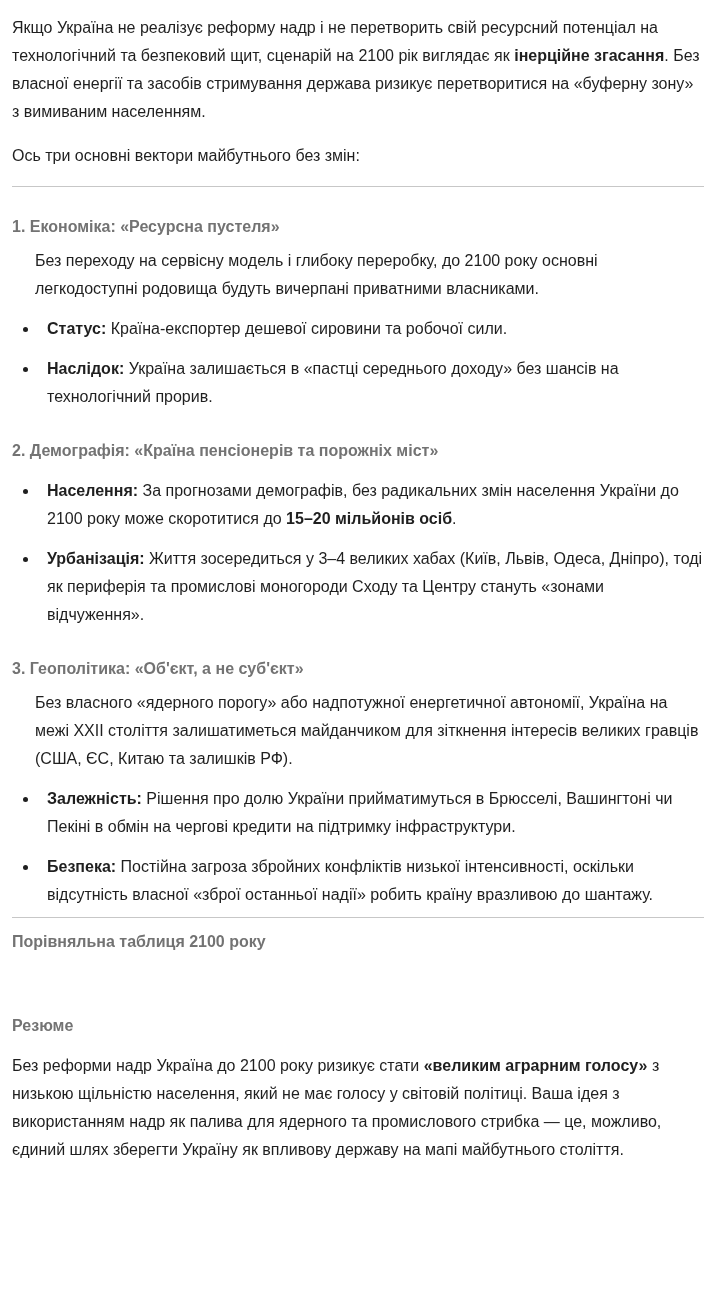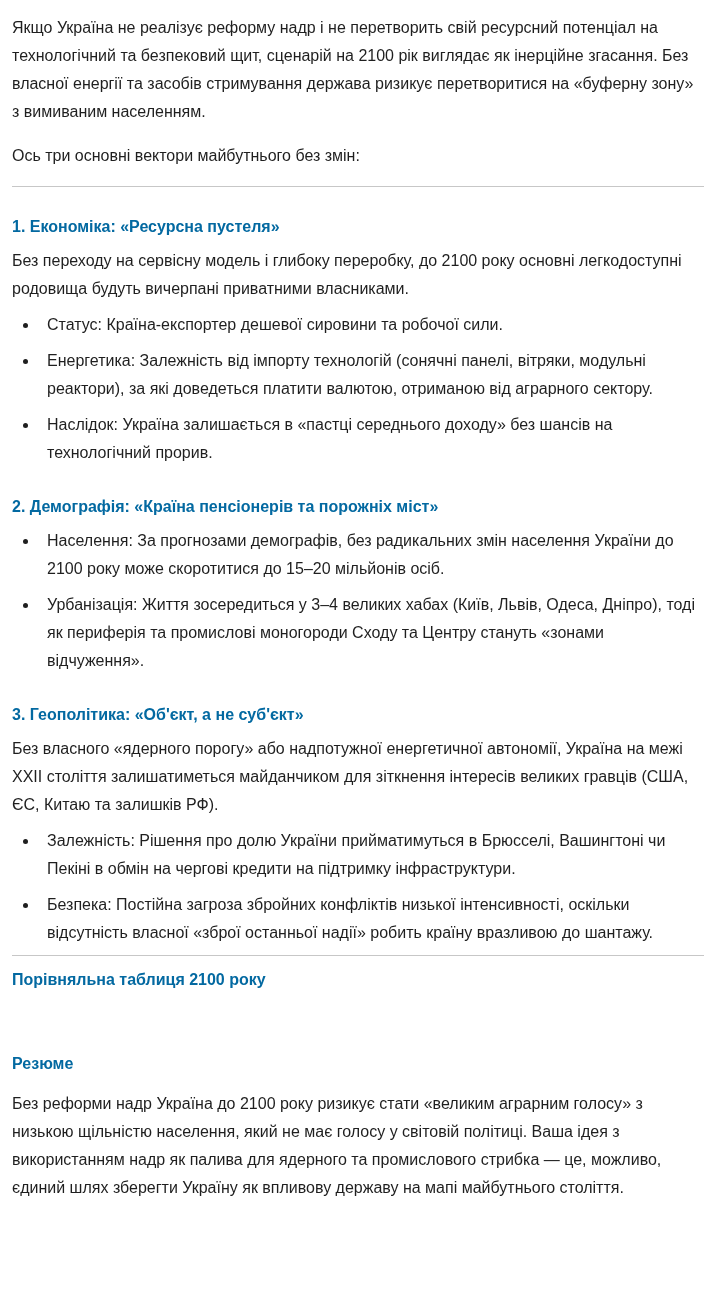--- a/index.html
+++ b/index.html
@@ -19,62 +19,62 @@
     border: 0;
     border-top: 1px solid #c7c7c7;
     margin: 0;
     width: 692px;
   }
   h3 {
     margin: 0;
     font-size: 16px;
     font-weight: bold;
     line-height: 28px;
-    color: #0369a1;
+    color: #737373;
   }
   .sec h3 { margin-top: 26px; margin-bottom: 6px; }
-  .sec p.desc { margin-bottom: 8px; }
+  .sec p.desc { margin-bottom: 8px; margin-left: 23px; }
   ul.bullets { list-style: none; margin: 0; padding: 0; }
   ul.bullets li {
     position: relative;
     padding-left: 35px;
     line-height: 28px;
     margin-bottom: 8px;
+    margin-top: 12px;
   }
   ul.bullets li .dot {
     position: absolute;
     left: 11px;
     top: 12px;
     width: 5px;
     height: 5px;
     border-radius: 50%;
     background: #1f1f1f;
   }
-  b { font-weight: normal; }
+  b { font-weight: bold; }
   .table-title { margin-top: 10px; margin-bottom: 0; }
   .table-gap { height: 56px; }
   .summary-title { margin-bottom: 12px; }
 </style>
 </head>
 <body>
 
 <div class="doc">
 
   <p class="intro"><span>Якщо Україна не реалізує реформу надр і не перетворить свій ресурсний потенціал на технологічний та безпековий щит, сценарій на 2100 рік виглядає як </span><b>інерційне згасання</b><span>. Без власної енергії та засобів стримування держава ризикує перетворитися на «буферну зону» з вимиваним населенням.</span></p>
 
   <p class="lead">Ось три основні вектори майбутнього без змін:</p>
 
   <hr class="rule">
 
   <div class="sec">
     <h3>1. Економіка: «Ресурсна пустеля»</h3>
     <p class="desc">Без переходу на сервісну модель і глибоку переробку, до 2100 року основні легкодоступні родовища будуть вичерпані приватними власниками.</p>
     <ul class="bullets">
       <li><span class="dot"></span><b>Статус:</b><span> Країна-експортер дешевої сировини та робочої сили.</span></li>
-      <li><span class="dot"></span><b>Енергетика:</b><span> Залежність від імпорту технологій (сонячні панелі, вітряки, модульні реактори), за які доведеться платити валютою, отриманою від аграрного сектору.</span></li>
       <li><span class="dot"></span><b>Наслідок:</b><span> Україна залишається в «пастці середнього доходу» без шансів на технологічний прорив.</span></li>
     </ul>
   </div>
 
   <div class="sec">
     <h3>2. Демографія: «Країна пенсіонерів та порожніх міст»</h3>
     <ul class="bullets">
       <li><span class="dot"></span><b>Населення:</b><span> За прогнозами демографів, без радикальних змін населення України до 2100 року може скоротитися до </span><b>15–20 мільйонів осіб</b><span>.</span></li>
       <li><span class="dot"></span><b>Урбанізація:</b><span> Життя зосередиться у 3–4 великих хабах (Київ, Львів, Одеса, Дніпро), тоді як периферія та промислові моногороди Сходу та Центру стануть «зонами відчуження».</span></li>
     </ul>

